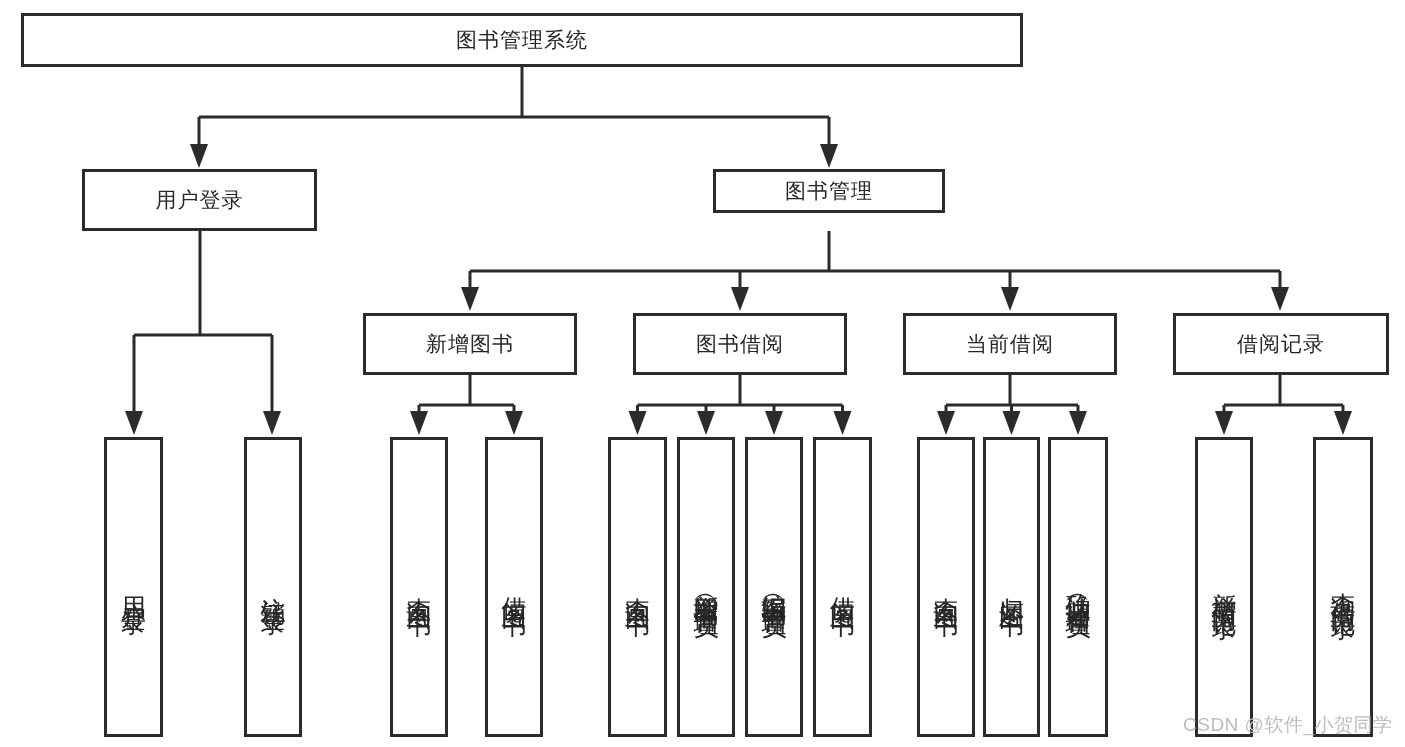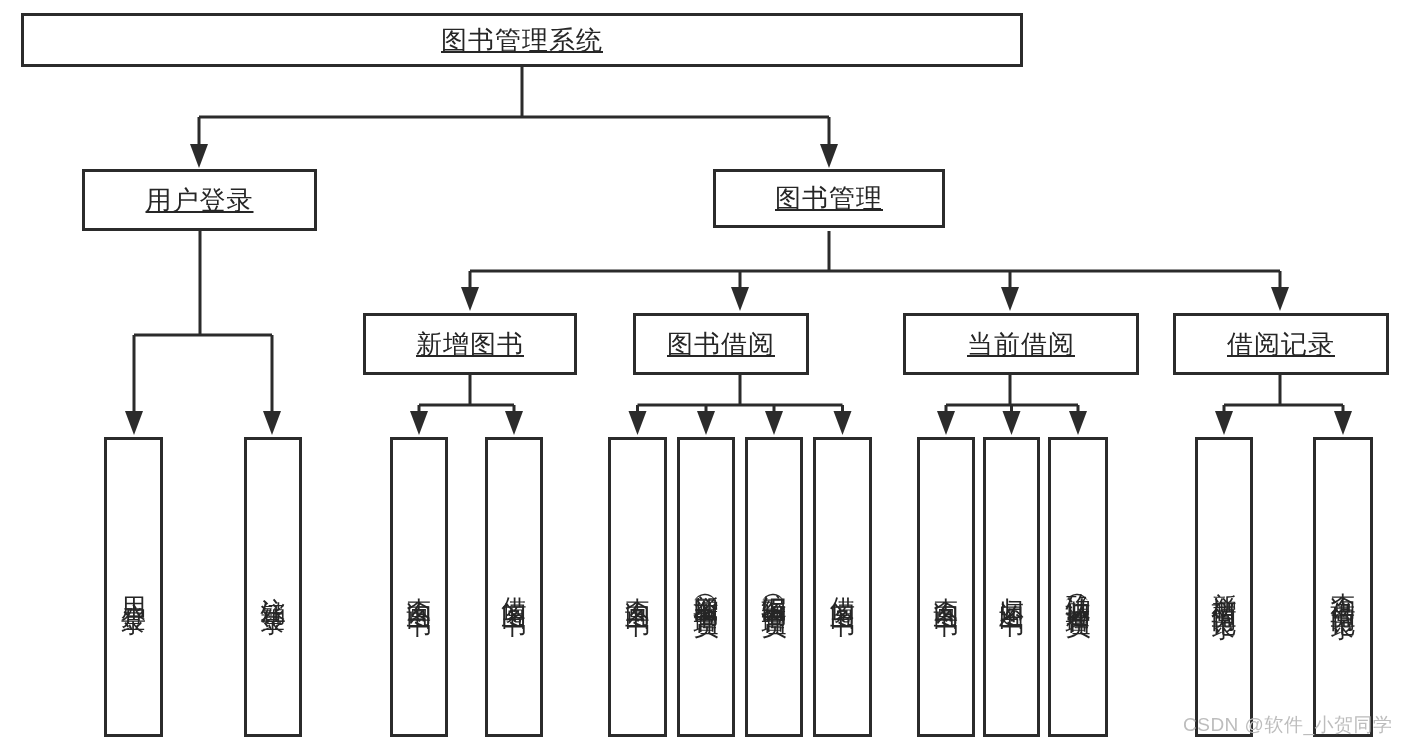--- a/index.html
+++ b/index.html
@@ -22,21 +22,21 @@
   svg.wires { position: absolute; left: 0; top: 0; z-index: 0; color: var(--line); }
   .box {
     position: absolute;
     background: var(--box-background);
     border: 3px solid var(--box-border);
     display: flex; align-items: center; justify-content: center;
     color: var(--label-text);
     z-index: 1;
   }
   .box .h-label {
-    font-size: 26px; letter-spacing: 1px; white-space: nowrap; text-decoration: underline;
+    font-size: 21px; letter-spacing: 1px; white-space: nowrap;
   }
   .box .v-label {
     writing-mode: vertical-rl;
     text-orientation: mixed;
     font-size: 25px; letter-spacing: 5px;
     line-height: 1;
     white-space: nowrap;
   }
   .box.leaf-long .v-label { letter-spacing: 3px; }
   .watermark {
@@ -97,31 +97,31 @@
     </g>
   </svg>
 
   <div class="box" style="left:21px; top:13px; width:1002px; height:54px;">
     <span class="h-label">图书管理系统</span>
   </div>
 
   <div class="box" style="left:82px; top:169px; width:235px; height:62px;">
     <span class="h-label">用户登录</span>
   </div>
-  <div class="box" style="left:713px; top:169px; width:232px; height:59px;">
+  <div class="box" style="left:713px; top:169px; width:232px; height:44px;">
     <span class="h-label">图书管理</span>
   </div>
 
   <div class="box" style="left:363px; top:313px; width:214px; height:62px;">
     <span class="h-label">新增图书</span>
   </div>
-  <div class="box" style="left:633px; top:313px; width:176px; height:62px;">
+  <div class="box" style="left:633px; top:313px; width:214px; height:62px;">
     <span class="h-label">图书借阅</span>
   </div>
-  <div class="box" style="left:903px; top:313px; width:236px; height:62px;">
+  <div class="box" style="left:903px; top:313px; width:214px; height:62px;">
     <span class="h-label">当前借阅</span>
   </div>
   <div class="box" style="left:1173px; top:313px; width:216px; height:62px;">
     <span class="h-label">借阅记录</span>
   </div>
 
   <div class="box" style="left:104px; top:437px; width:59px; height:300px;">
     <span class="v-label">用户登录</span>
   </div>
   <div class="box" style="left:244px; top:437px; width:58px; height:300px;">

